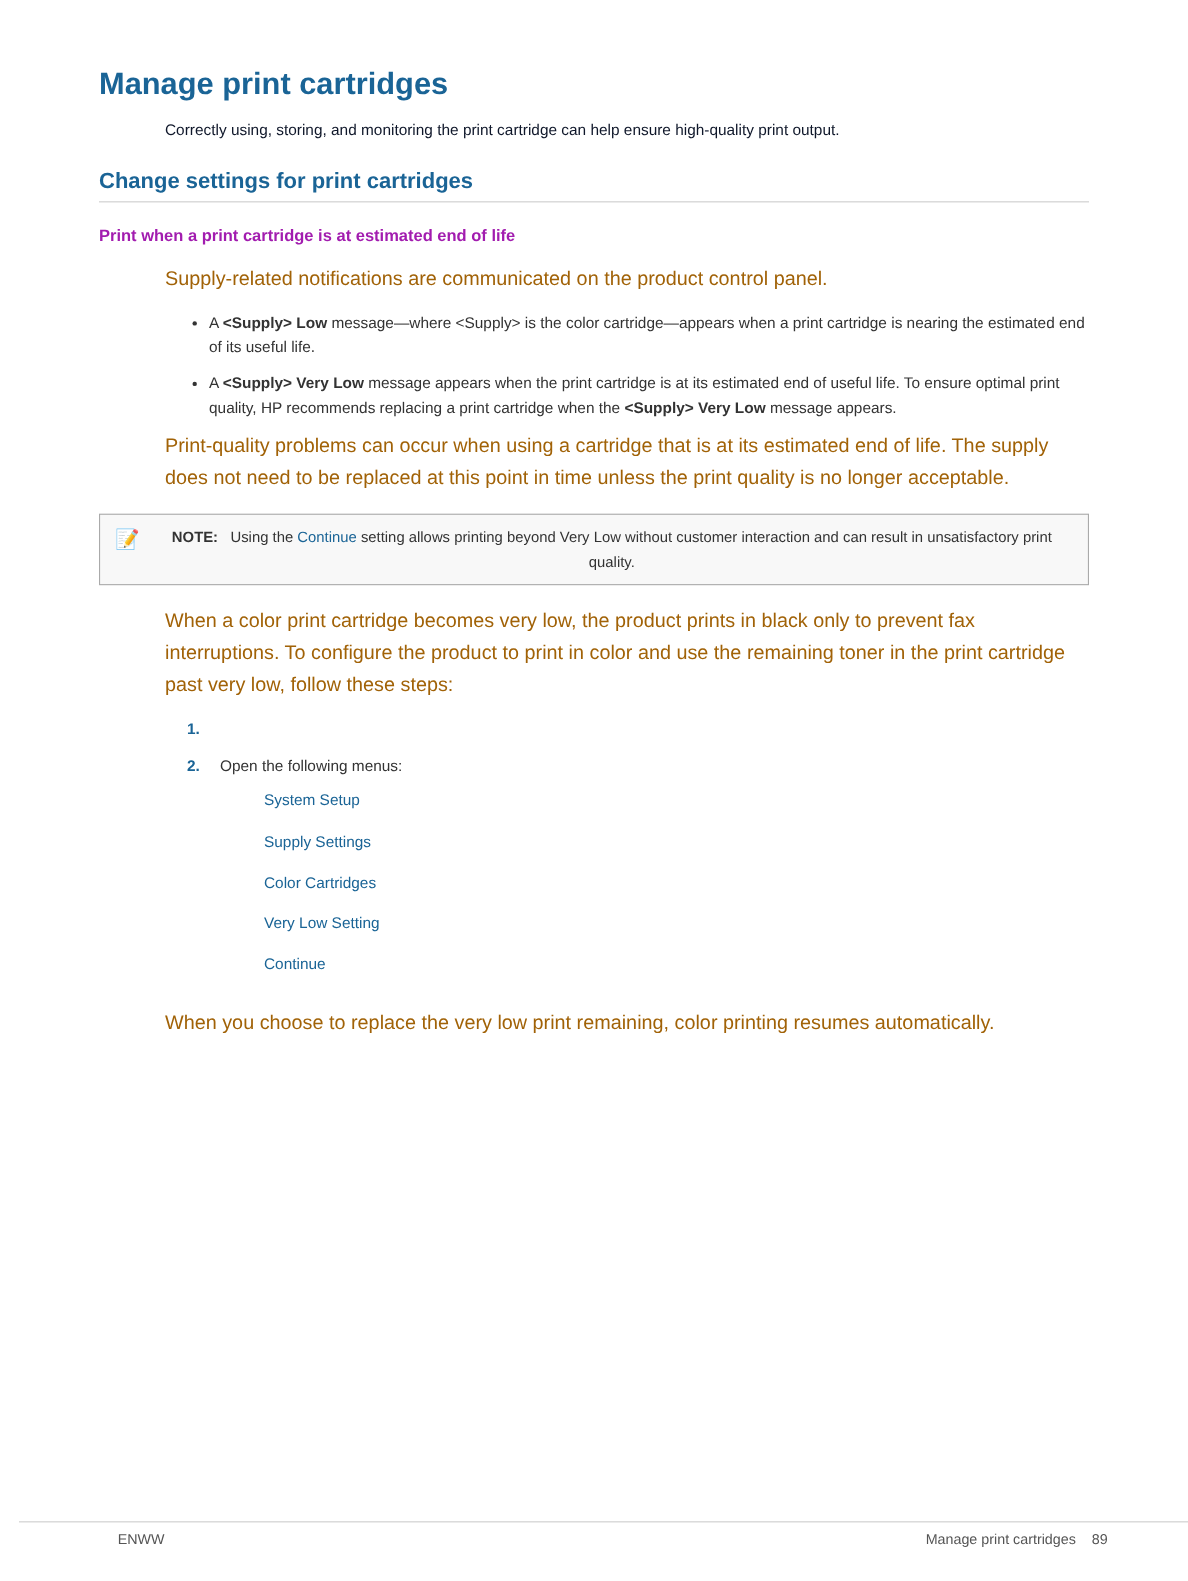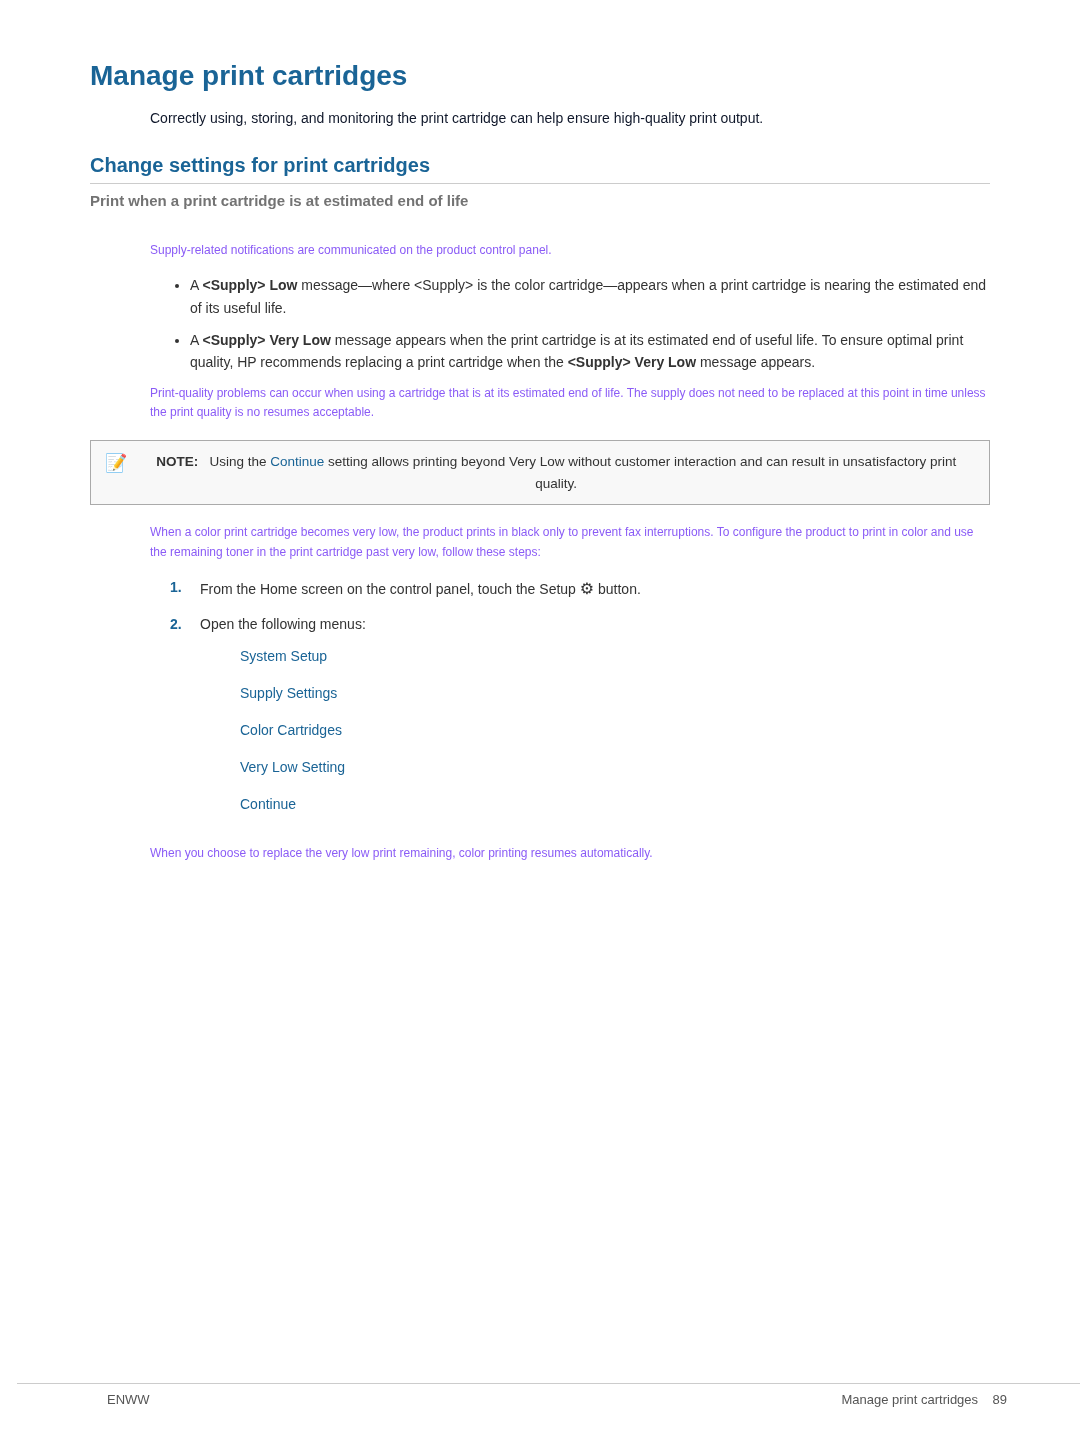--- a/index.html
+++ b/index.html
@@ -31,33 +31,33 @@
       margin-bottom: 28px;
       margin-left: 60px;
     }
 
     .section-heading {
       font-size: 20px;
       font-weight: bold;
       color: #1a6496;
       border-bottom: 1px solid #ccc;
       padding-bottom: 6px;
-      margin-bottom: 8px;
+      margin-bottom: 22px;
     }
 
     .subsection-heading {
       font-size: 15px;
       font-weight: bold;
-      color: #737373;
-      margin-bottom: 32px;
+      color: #a21caf;
+      margin-bottom: 16px;
     }
 
     .body-text {
-      font-size: 12px;
-      color: #8b5cf6;
+      font-size: 18px;
+      color: #a16207;
       margin-left: 60px;
       margin-bottom: 14px;
       line-height: 1.6;
     }
 
     .bullet-list {
       margin-left: 100px;
     }
 
     .bullet-list li {
@@ -166,40 +166,35 @@
 
 <ul class="bullet-list">
   <li>
     A <strong>&lt;Supply&gt; Low</strong> message—where &lt;Supply&gt; is the color cartridge—appears when a print cartridge is nearing the estimated end of its useful life.
   </li>
   <li>
     A <strong>&lt;Supply&gt; Very Low</strong> message appears when the print cartridge is at its estimated end of useful life. To ensure optimal print quality, HP recommends replacing a print cartridge when the <strong>&lt;Supply&gt; Very Low</strong> message appears.
   </li>
 </ul>
 
-<p class="body-text">Print-quality problems can occur when using a cartridge that is at its estimated end of life. The supply does not need to be replaced at this point in time unless the print quality is no resumes acceptable.</p>
+<p class="body-text">Print-quality problems can occur when using a cartridge that is at its estimated end of life. The supply does not need to be replaced at this point in time unless the print quality is no longer acceptable.</p>
 
 <div class="note-box">
   <span class="note-icon">📝</span>
   <span class="note-text">
     <span class="note-label">NOTE:</span>
     &nbsp;&nbsp;Using the <span class="link-text">Continue</span> setting allows printing beyond Very Low without customer interaction and can result in unsatisfactory print quality.
   </span>
 </div>
 
 <p class="body-text">When a color print cartridge becomes very low, the product prints in black only to prevent fax interruptions. To configure the product to print in color and use the remaining toner in the print cartridge past very low, follow these steps:</p>
 
 <ol class="ordered-list">
   <li>
     <span class="num">1.</span>
-    <span>
-      From the Home screen on the control panel, touch the Setup
-      <span class="setup-icon">⚙</span>
-      button.
-    </span>
   </li>
   <li>
     <span class="num">2.</span>
     <span>
       Open the following menus:
       <ul class="sub-bullet-list">
         <li>
           <span class="link-text">System Setup</span>
         </li>
         <li>

